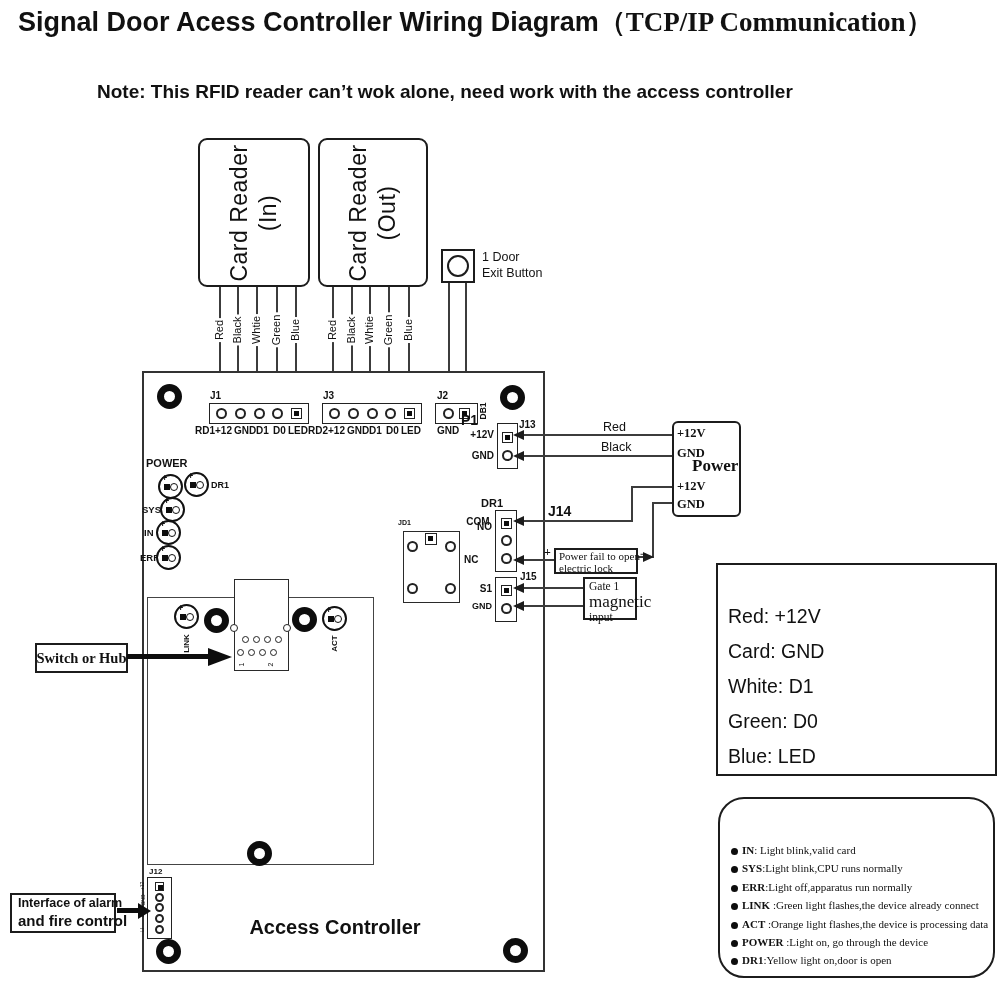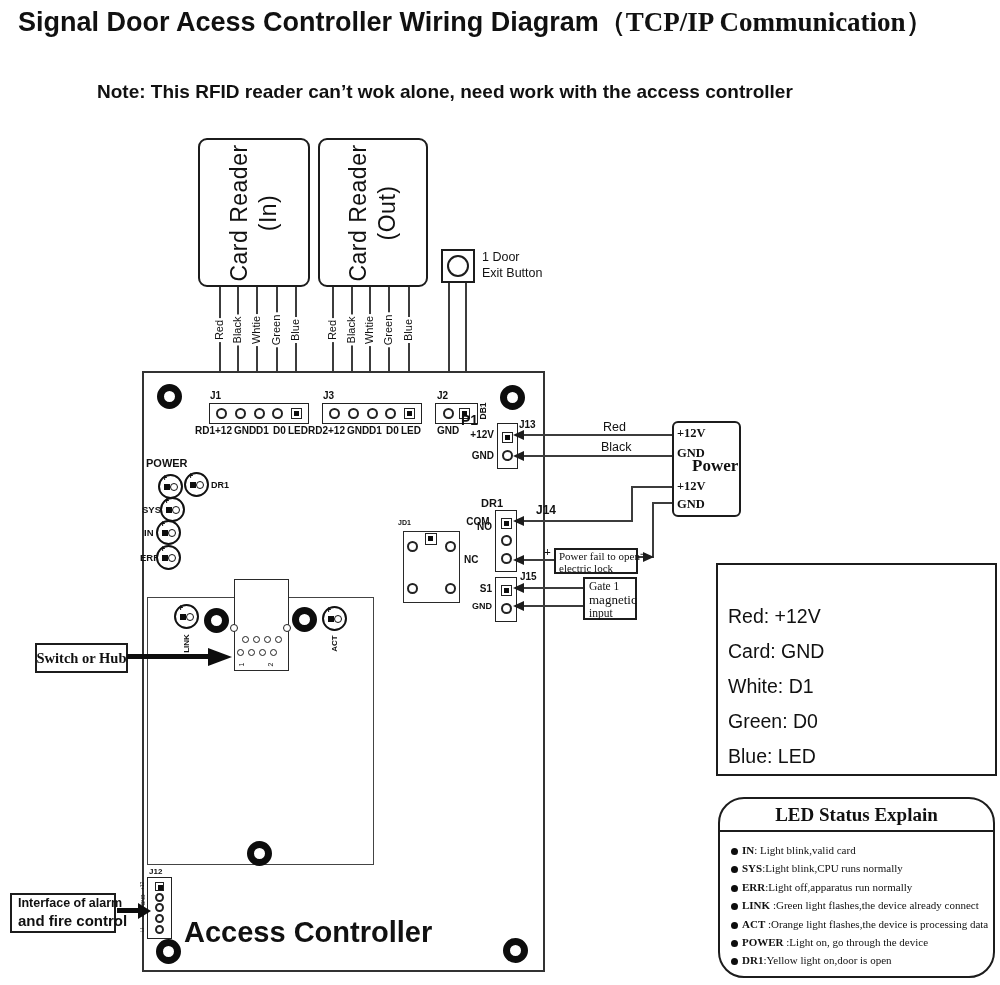--- a/index.html
+++ b/index.html
@@ -191,21 +191,21 @@
 
   <div class="lbl b" style="left:519px;top:419px;font-size:10px">J13</div>
   <div class="conn connv" style="left:497px;top:423px;width:21px;height:46px">
     <span class="pins"></span>
       <span class="pinc"></span>
   </div>
   <div class="lbl b" style="left:466px;top:429px;width:28px;text-align:right;font-size:10px">+12V</div>
   <div class="lbl b" style="left:466px;top:450px;width:28px;text-align:right;font-size:10px">GND</div>
 
   <div class="lbl b" style="left:481px;top:497px;font-size:11px">DR1</div>
-  <div class="lbl b" style="left:536px;top:503px;font-size:12px">J14</div>
+  <div class="lbl b" style="left:548px;top:503px;font-size:14px">J14</div>
   <div class="conn connv" style="left:495px;top:510px;width:22px;height:62px">
     <span class="pins"></span>
       <span class="pinc"></span>
       <span class="pinc"></span>
   </div>
   <div class="lbl b" style="left:464px;top:516px;width:28px;text-align:center;font-size:10px">COM</div>
   <div class="lbl b" style="left:464px;top:521px;width:28px;text-align:right;font-size:10px">NO</div>
   <div class="lbl b" style="left:464px;top:554px;width:28px;text-align:left;font-size:10px">NC</div>
 
   <div class="lbl b" style="left:520px;top:571px;font-size:10px">J15</div>
@@ -277,21 +277,21 @@
       <span class="rotp">LI</span>
     </div>
 
   <div class="box" style="left:10px;top:893px;width:106px;height:40px;padding:3px 6px;display:flex;flex-direction:column;justify-content:center">
     <div class="b" style="font-size:12.5px;line-height:1.3;white-space:nowrap">Interface of alarm</div>
     <div class="b" style="font-size:15px;line-height:1.3;white-space:nowrap">and fire control</div>
   </div>
   <div class="wire" style="left:117px;top:908px;width:23px;height:5px;background:#0d0d0d"></div>
   <div class="arrR" style="left:138px;top:903px;border-top-width:8px;border-bottom-width:8px;border-left-width:13px;border-left-color:#0d0d0d"></div>
 
-  <div class="lbl b" style="left:184px;top:916px;width:270px;font-size:29px">Access Controller</div>
+  <div class="lbl b" style="left:200px;top:916px;width:270px;text-align:center;font-size:20px">Access Controller</div>
 
   <div class="box" style="left:672px;top:421px;width:69px;height:96px;border-radius:6px"></div>
   <div class="lbl serif b" style="left:677px;top:426px;font-size:12.5px">+12V</div>
   <div class="lbl serif b" style="left:677px;top:446px;font-size:12.5px">GND</div>
   <div class="lbl serif b" style="left:692px;top:456px;font-size:17px">Power</div>
   <div class="lbl serif b" style="left:677px;top:479px;font-size:12.5px">+12V</div>
   <div class="lbl serif b" style="left:677px;top:497px;font-size:12.5px">GND</div>
 
   <div class="wire" style="left:524px;top:434px;width:148px;height:2px"></div>
   <div class="arrL" style="left:513px;top:430px"></div>
@@ -317,34 +317,33 @@
     <div class="serif" style="font-size:11px;line-height:1.05;white-space:nowrap">Power fail to open</div>
     <div class="serif" style="font-size:11px;line-height:1.05;white-space:nowrap">electric lock</div>
   </div>
 
   <div class="wire" style="left:524px;top:587px;width:59px;height:2px"></div>
   <div class="arrL" style="left:513px;top:583px"></div>
   <div class="wire" style="left:524px;top:605px;width:59px;height:2px"></div>
   <div class="arrL" style="left:513px;top:601px"></div>
   <div class="box" style="left:583px;top:577px;width:54px;height:43px;padding:1px 4px">
     <div class="serif" style="font-size:11.5px;line-height:1.1;white-space:nowrap">Gate 1</div>
-    <div class="serif" style="font-size:13px;line-height:1.1;white-space:nowrap">magnetic</div>
+    <div class="serif" style="font-size:17px;line-height:1.1;white-space:nowrap">magnetic</div>
     <div class="serif" style="font-size:11.5px;line-height:1.1;white-space:nowrap">input</div>
   </div>
 
   <div class="box" style="left:716px;top:563px;width:281px;height:213px">
     <div class="cable-row" style="top:40px">Red: +12V</div>
     <div class="cable-row" style="top:75px">Card: GND</div>
     <div class="cable-row" style="top:110px">White: D1</div>
     <div class="cable-row" style="top:145px">Green: D0</div>
     <div class="cable-row" style="top:180px">Blue: LED</div>
   </div>
 
   <div class="box" style="left:718px;top:797px;width:277px;height:181px;border-radius:26px;border-width:2.5px">
-    <div class="serif b" style="height:31px;border-bottom:2px solid #1c1c1c;display:flex;align-items:center;justify-content:center;font-size:19px">LED Status Explain</div>
     <div style="position:absolute;left:11px;right:4px;top:46px;height:122px;display:flex;flex-direction:column;justify-content:space-between">
       <div class="ls-item"><span class="dot"></span><span class="b">IN</span><span>: Light blink,valid card</span></div>
       <div class="ls-item"><span class="dot"></span><span class="b">SYS</span><span>:Light blink,CPU runs normally</span></div>
       <div class="ls-item"><span class="dot"></span><span class="b">ERR</span><span>:Light off,apparatus run normally</span></div>
       <div class="ls-item"><span class="dot"></span><span class="b">LINK</span><span> :Green light flashes,the device already connect</span></div>
       <div class="ls-item"><span class="dot"></span><span class="b">ACT</span><span> :Orange light flashes,the device is processing data</span></div>
       <div class="ls-item"><span class="dot"></span><span class="b">POWER</span><span> :Light on, go through the device</span></div>
       <div class="ls-item"><span class="dot"></span><span class="b">DR1</span><span>:Yellow light on,door is open</span></div>
     </div>
   </div>

